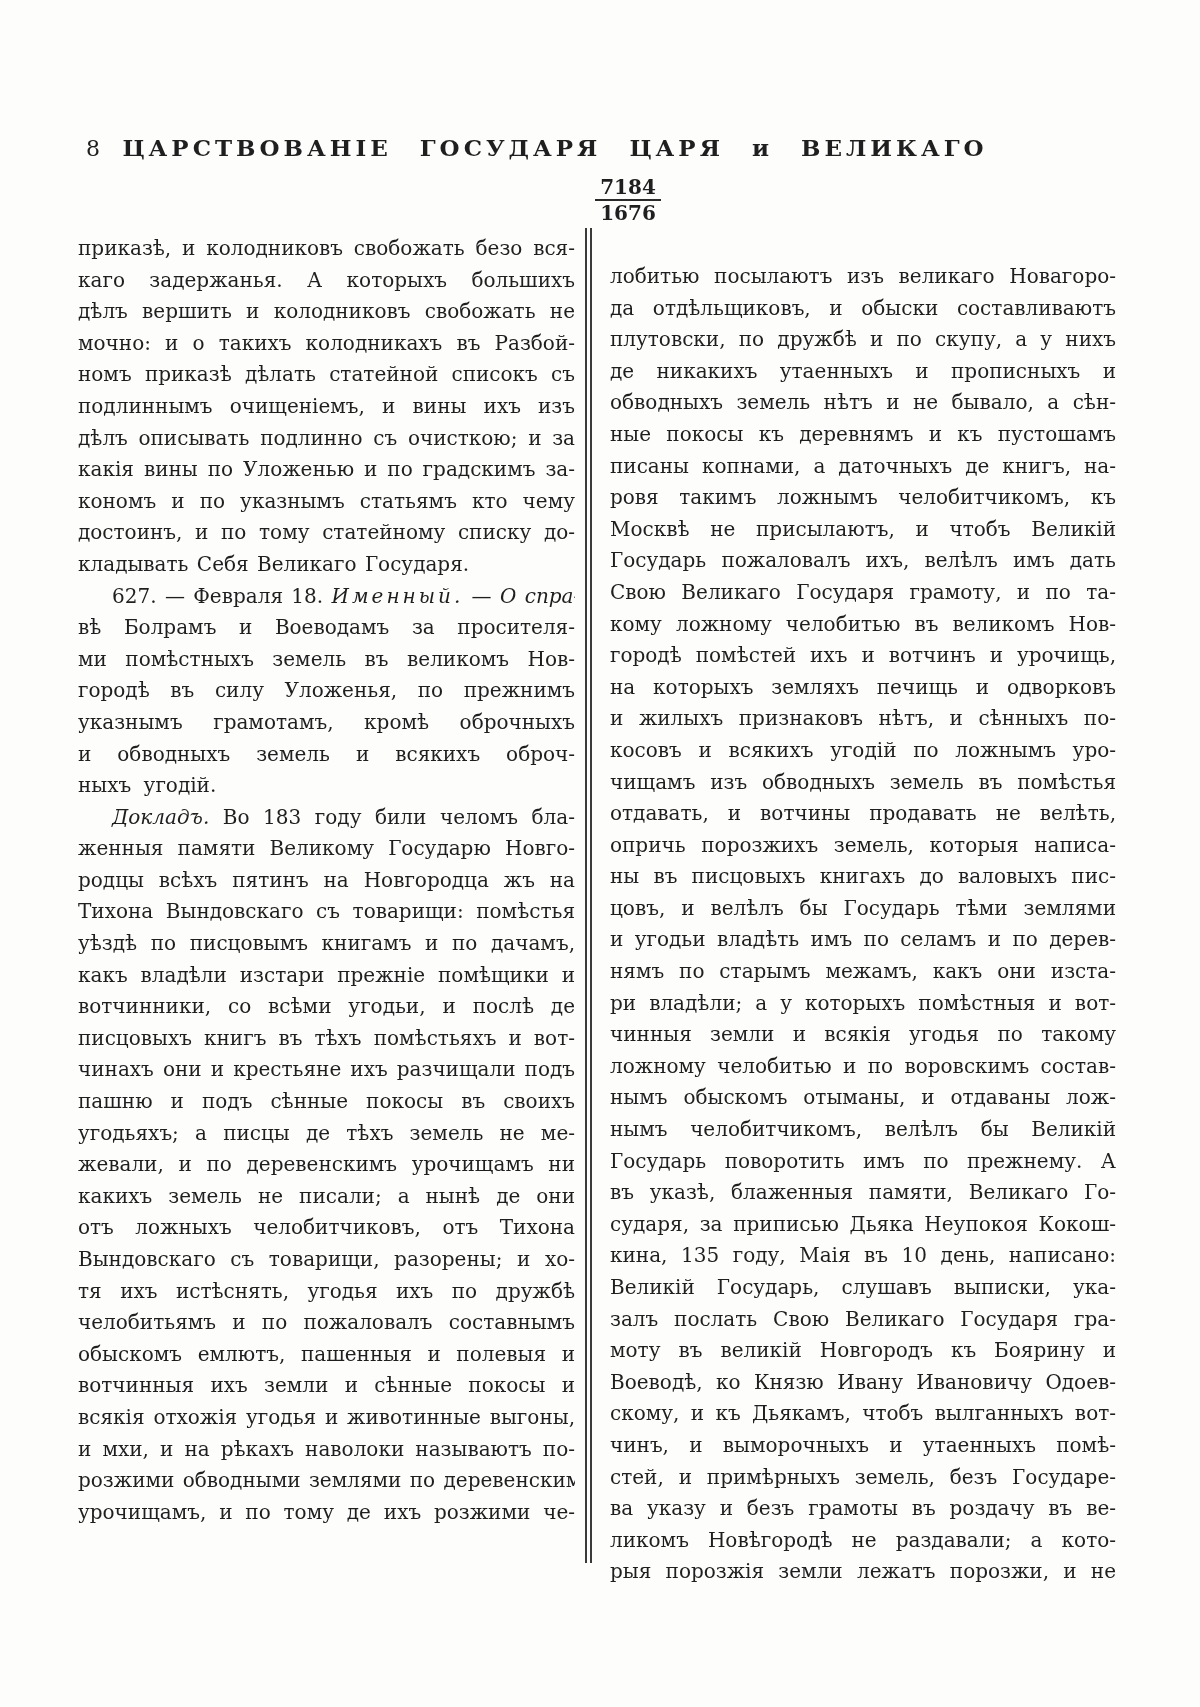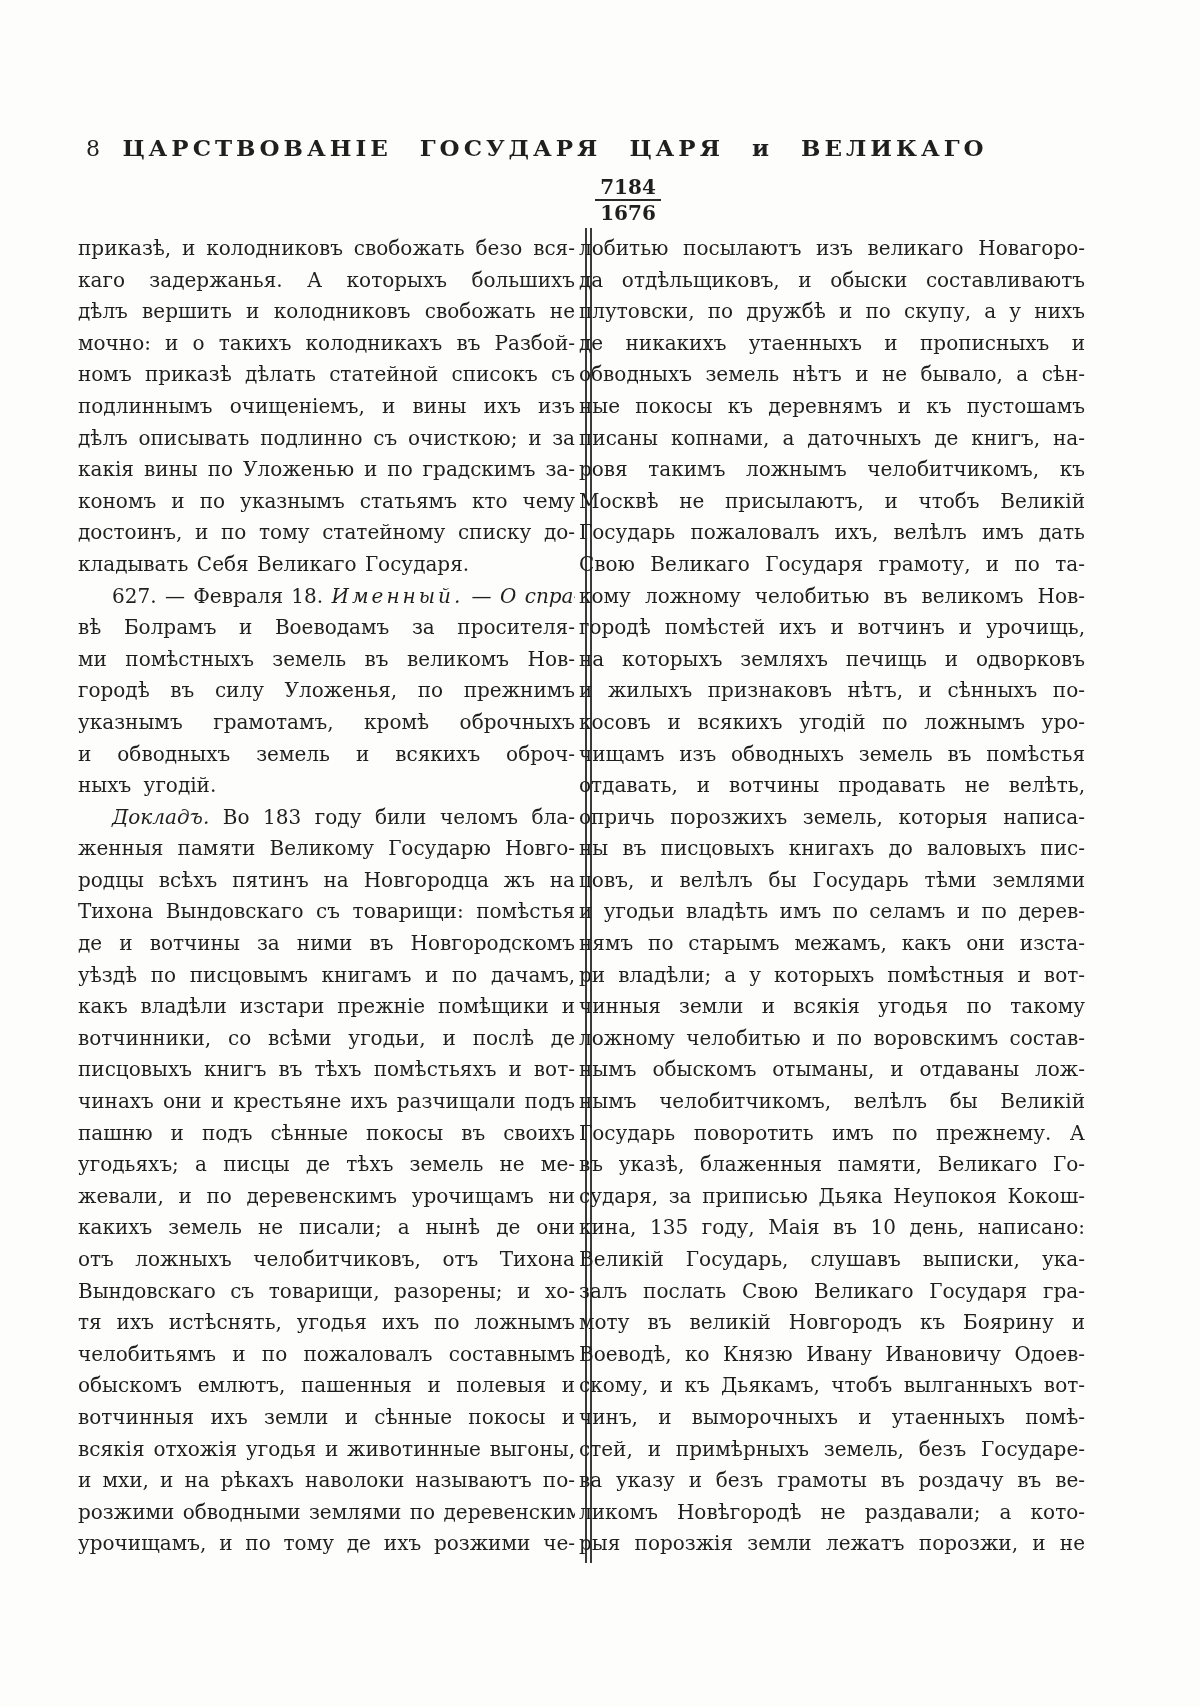--- a/index.html
+++ b/index.html
@@ -53,21 +53,21 @@
   }
   .year-fraction .den {
     display: block;
     padding-top: 1px;
   }
   .col {
     position: absolute;
     top: 233px;
   }
   .col-left  { left: 78px;  width: 497px; }
-  .col-right { left: 579px; width: 506px; }
+  .col-right { left: 610px; width: 506px; margin-top: 28px; }
   .divider {
     position: absolute;
     left: 585px;
     top: 228px;
     height: 1335px;
     width: 3px;
     border-left: 2px solid #3a3a3a;
     border-right: 2px solid #3a3a3a;
   }
   .line {
@@ -125,33 +125,32 @@
       <div class="line it"><span>вѣ Болрамъ и Воеводамъ за просителя-</span></div>
       <div class="line it"><span>ми помѣстныхъ земель въ великомъ Нов-</span></div>
       <div class="line it"><span>городѣ въ силу Уложенья, по прежнимъ</span></div>
       <div class="line it"><span>указнымъ грамотамъ, кромѣ оброчныхъ</span></div>
       <div class="line it"><span>и обводныхъ земель и всякихъ оброч-</span></div>
       <div class="line end it"><span>ныхъ угодій.</span></div>
       <div class="line ind"><span class="italic">Докладъ.</span><span class="regular"> Во 183 году били челомъ бла-</span></div>
       <div class="line"><span>женныя памяти Великому Государю Новго-</span></div>
       <div class="line"><span>родцы всѣхъ пятинъ на Новгородца жъ на</span></div>
       <div class="line"><span>Тихона Вындовскаго съ товарищи: помѣстья</span></div>
-      <div class="line"><span>де и вотчины за ними въ Новгородскомъ</span></div>
       <div class="line"><span>уѣздѣ по писцовымъ книгамъ и по дачамъ,</span></div>
       <div class="line"><span>какъ владѣли изстари прежніе помѣщики и</span></div>
       <div class="line"><span>вотчинники, со всѣми угодьи, и послѣ де</span></div>
       <div class="line"><span>писцовыхъ книгъ въ тѣхъ помѣстьяхъ и вот-</span></div>
       <div class="line"><span>чинахъ они и крестьяне ихъ разчищали подъ</span></div>
       <div class="line"><span>пашню и подъ сѣнные покосы въ своихъ</span></div>
       <div class="line"><span>угодьяхъ; а писцы де тѣхъ земель не ме-</span></div>
       <div class="line"><span>жевали, и по деревенскимъ урочищамъ ни</span></div>
       <div class="line"><span>какихъ земель не писали; а нынѣ де они</span></div>
       <div class="line"><span>отъ ложныхъ челобитчиковъ, отъ Тихона</span></div>
       <div class="line"><span>Вындовскаго съ товарищи, разорены; и хо-</span></div>
-      <div class="line"><span>тя ихъ истѣснять, угодья ихъ по ложнымъ</span></div>
+      <div class="line"><span>тя ихъ истѣснять, угодья ихъ по дружбѣ</span></div>
       <div class="line"><span>челобитьямъ и по пожаловалъ составнымъ</span></div>
       <div class="line"><span>обыскомъ емлютъ, пашенныя и полевыя и</span></div>
       <div class="line"><span>вотчинныя ихъ земли и сѣнные покосы и</span></div>
       <div class="line"><span>всякія отхожія угодья и животинные выгоны,</span></div>
       <div class="line"><span>и мхи, и на рѣкахъ наволоки называютъ по-</span></div>
       <div class="line"><span>розжими обводными землями по деревенскимъ</span></div>
       <div class="line"><span>урочищамъ, и по тому де ихъ розжими че-</span></div>
     </div>
 
   <div class="col col-right">

